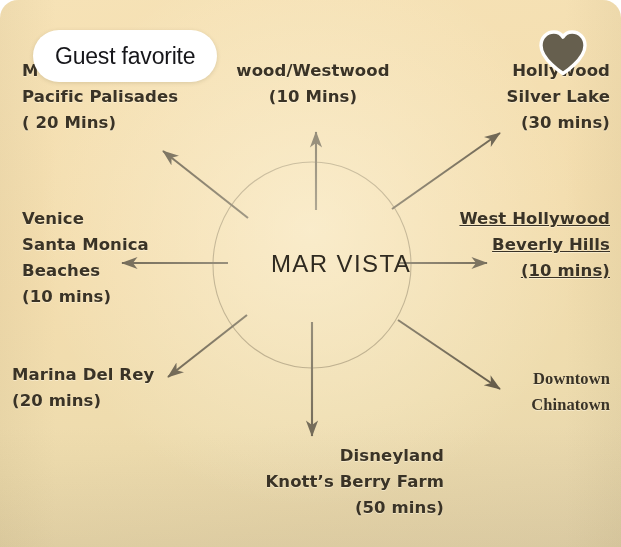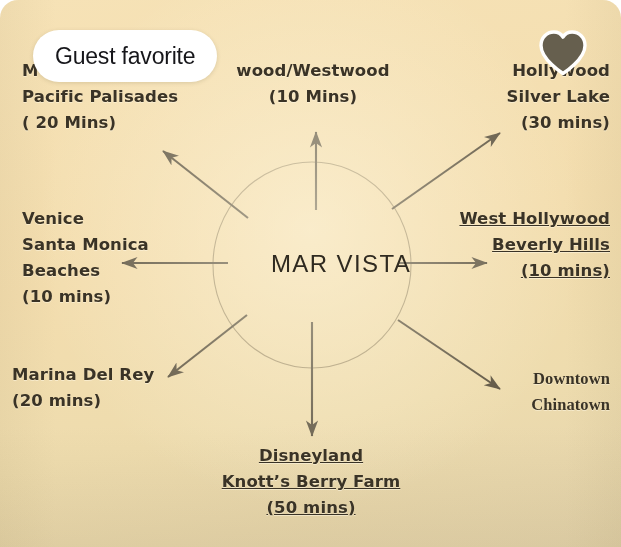--- a/index.html
+++ b/index.html
@@ -57,21 +57,21 @@
   .label.align-right { text-align: right; }
   .label.align-center { text-align: center; }
 
   #label-malibu        { left: 22px;  top: 58px; }
   #label-brentwood     { left: 180px; top: 58px;  width: 266px; text-align: center; }
   #label-hollywood     { left: 382px; top: 58px;  width: 228px; text-align: right; }
   #label-santamonica   { left: 22px;  top: 206px; }
   #label-westhollywood { left: 382px; top: 206px; width: 228px; text-align: right; text-decoration: underline; }
   #label-marina        { left: 12px;  top: 362px; }
   #label-downtown      { left: 382px; top: 366px; width: 228px; text-align: right; font-family: Liberation Serif, serif; }
-  #label-disneyland    { left: 178px; top: 443px; width: 266px; text-align: center; text-decoration: underline; }
+  #label-disneyland    { left: 178px; top: 443px; width: 266px; text-align: right; }
 
   #center-label {
     position: absolute;
     left: 213px;
     top: 250px;
     width: 176px;
     text-align: center;
     font-family: "Liberation Sans", sans-serif;
     font-weight: normal;
     font-size: 24px;

